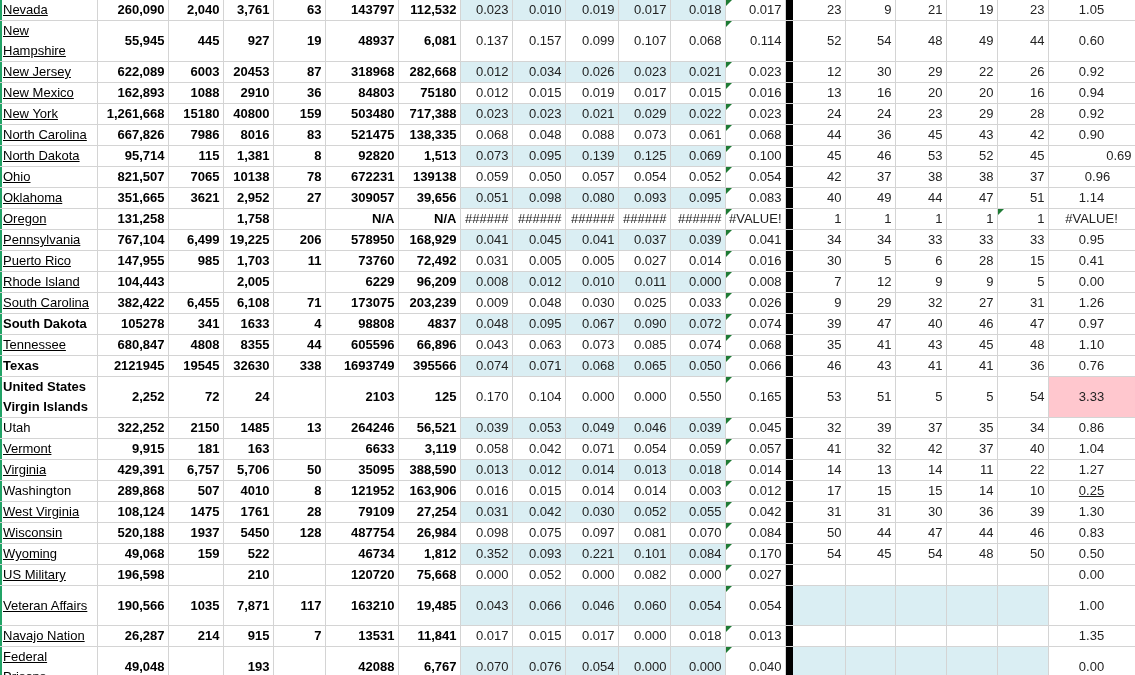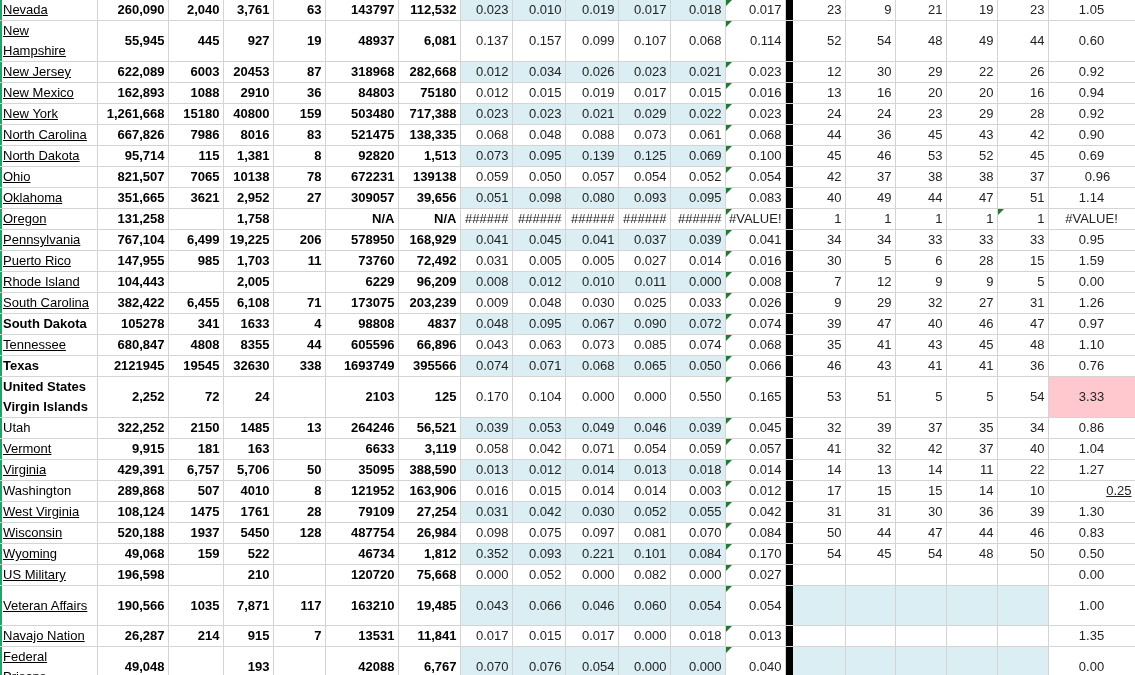--- a/index.html
+++ b/index.html
@@ -197,21 +197,21 @@
         <td class="dec blue">0.139</td>
         <td class="dec blue">0.125</td>
         <td class="dec blue">0.069</td>
         <td class="dec tri">0.100</td>
         <td class="sep"></td>
         <td class="dec">45</td>
         <td class="dec">46</td>
         <td class="dec">53</td>
         <td class="dec">52</td>
         <td class="dec">45</td>
-        <td class="dec" style="text-align: center;">0.69</td>
+        <td class="dec" style="text-align: right;">0.69</td>
       </tr>
       <tr class="r20">
         <td class="name"><span class="link">Ohio</span></td>
         <td class="b">821,507</td>
         <td class="b">7065</td>
         <td class="b">10138</td>
         <td class="b">78</td>
         <td class="b">672231</td>
         <td class="b">139138</td>
         <td class="dec">0.059</td>
@@ -307,21 +307,21 @@
         <td class="dec">0.005</td>
         <td class="dec">0.027</td>
         <td class="dec">0.014</td>
         <td class="dec tri">0.016</td>
         <td class="sep"></td>
         <td class="dec">30</td>
         <td class="dec">5</td>
         <td class="dec">6</td>
         <td class="dec">28</td>
         <td class="dec">15</td>
-        <td class="dec" style="text-align: center;">1.59</td>
+        <td class="dec" style="text-align: center;">0.41</td>
       </tr>
       <tr class="r20">
         <td class="name"><span class="link">Rhode Island</span></td>
         <td class="b">104,443</td>
         <td class="b"></td>
         <td class="b">2,005</td>
         <td class="b"></td>
         <td class="b">6229</td>
         <td class="b">96,209</td>
         <td class="dec blue">0.008</td>
@@ -527,21 +527,21 @@
         <td class="dec">0.014</td>
         <td class="dec">0.014</td>
         <td class="dec">0.003</td>
         <td class="dec tri">0.012</td>
         <td class="sep"></td>
         <td class="dec">17</td>
         <td class="dec">15</td>
         <td class="dec">15</td>
         <td class="dec">14</td>
         <td class="dec">10</td>
-        <td class="dec" style=" text-decoration: underline;">0.25</td>
+        <td class="dec" style="text-align: center; text-decoration: underline;">0.25</td>
       </tr>
       <tr class="r20">
         <td class="name"><span class="link">West Virginia</span></td>
         <td class="b">108,124</td>
         <td class="b">1475</td>
         <td class="b">1761</td>
         <td class="b">28</td>
         <td class="b">79109</td>
         <td class="b">27,254</td>
         <td class="dec blue">0.031</td>

